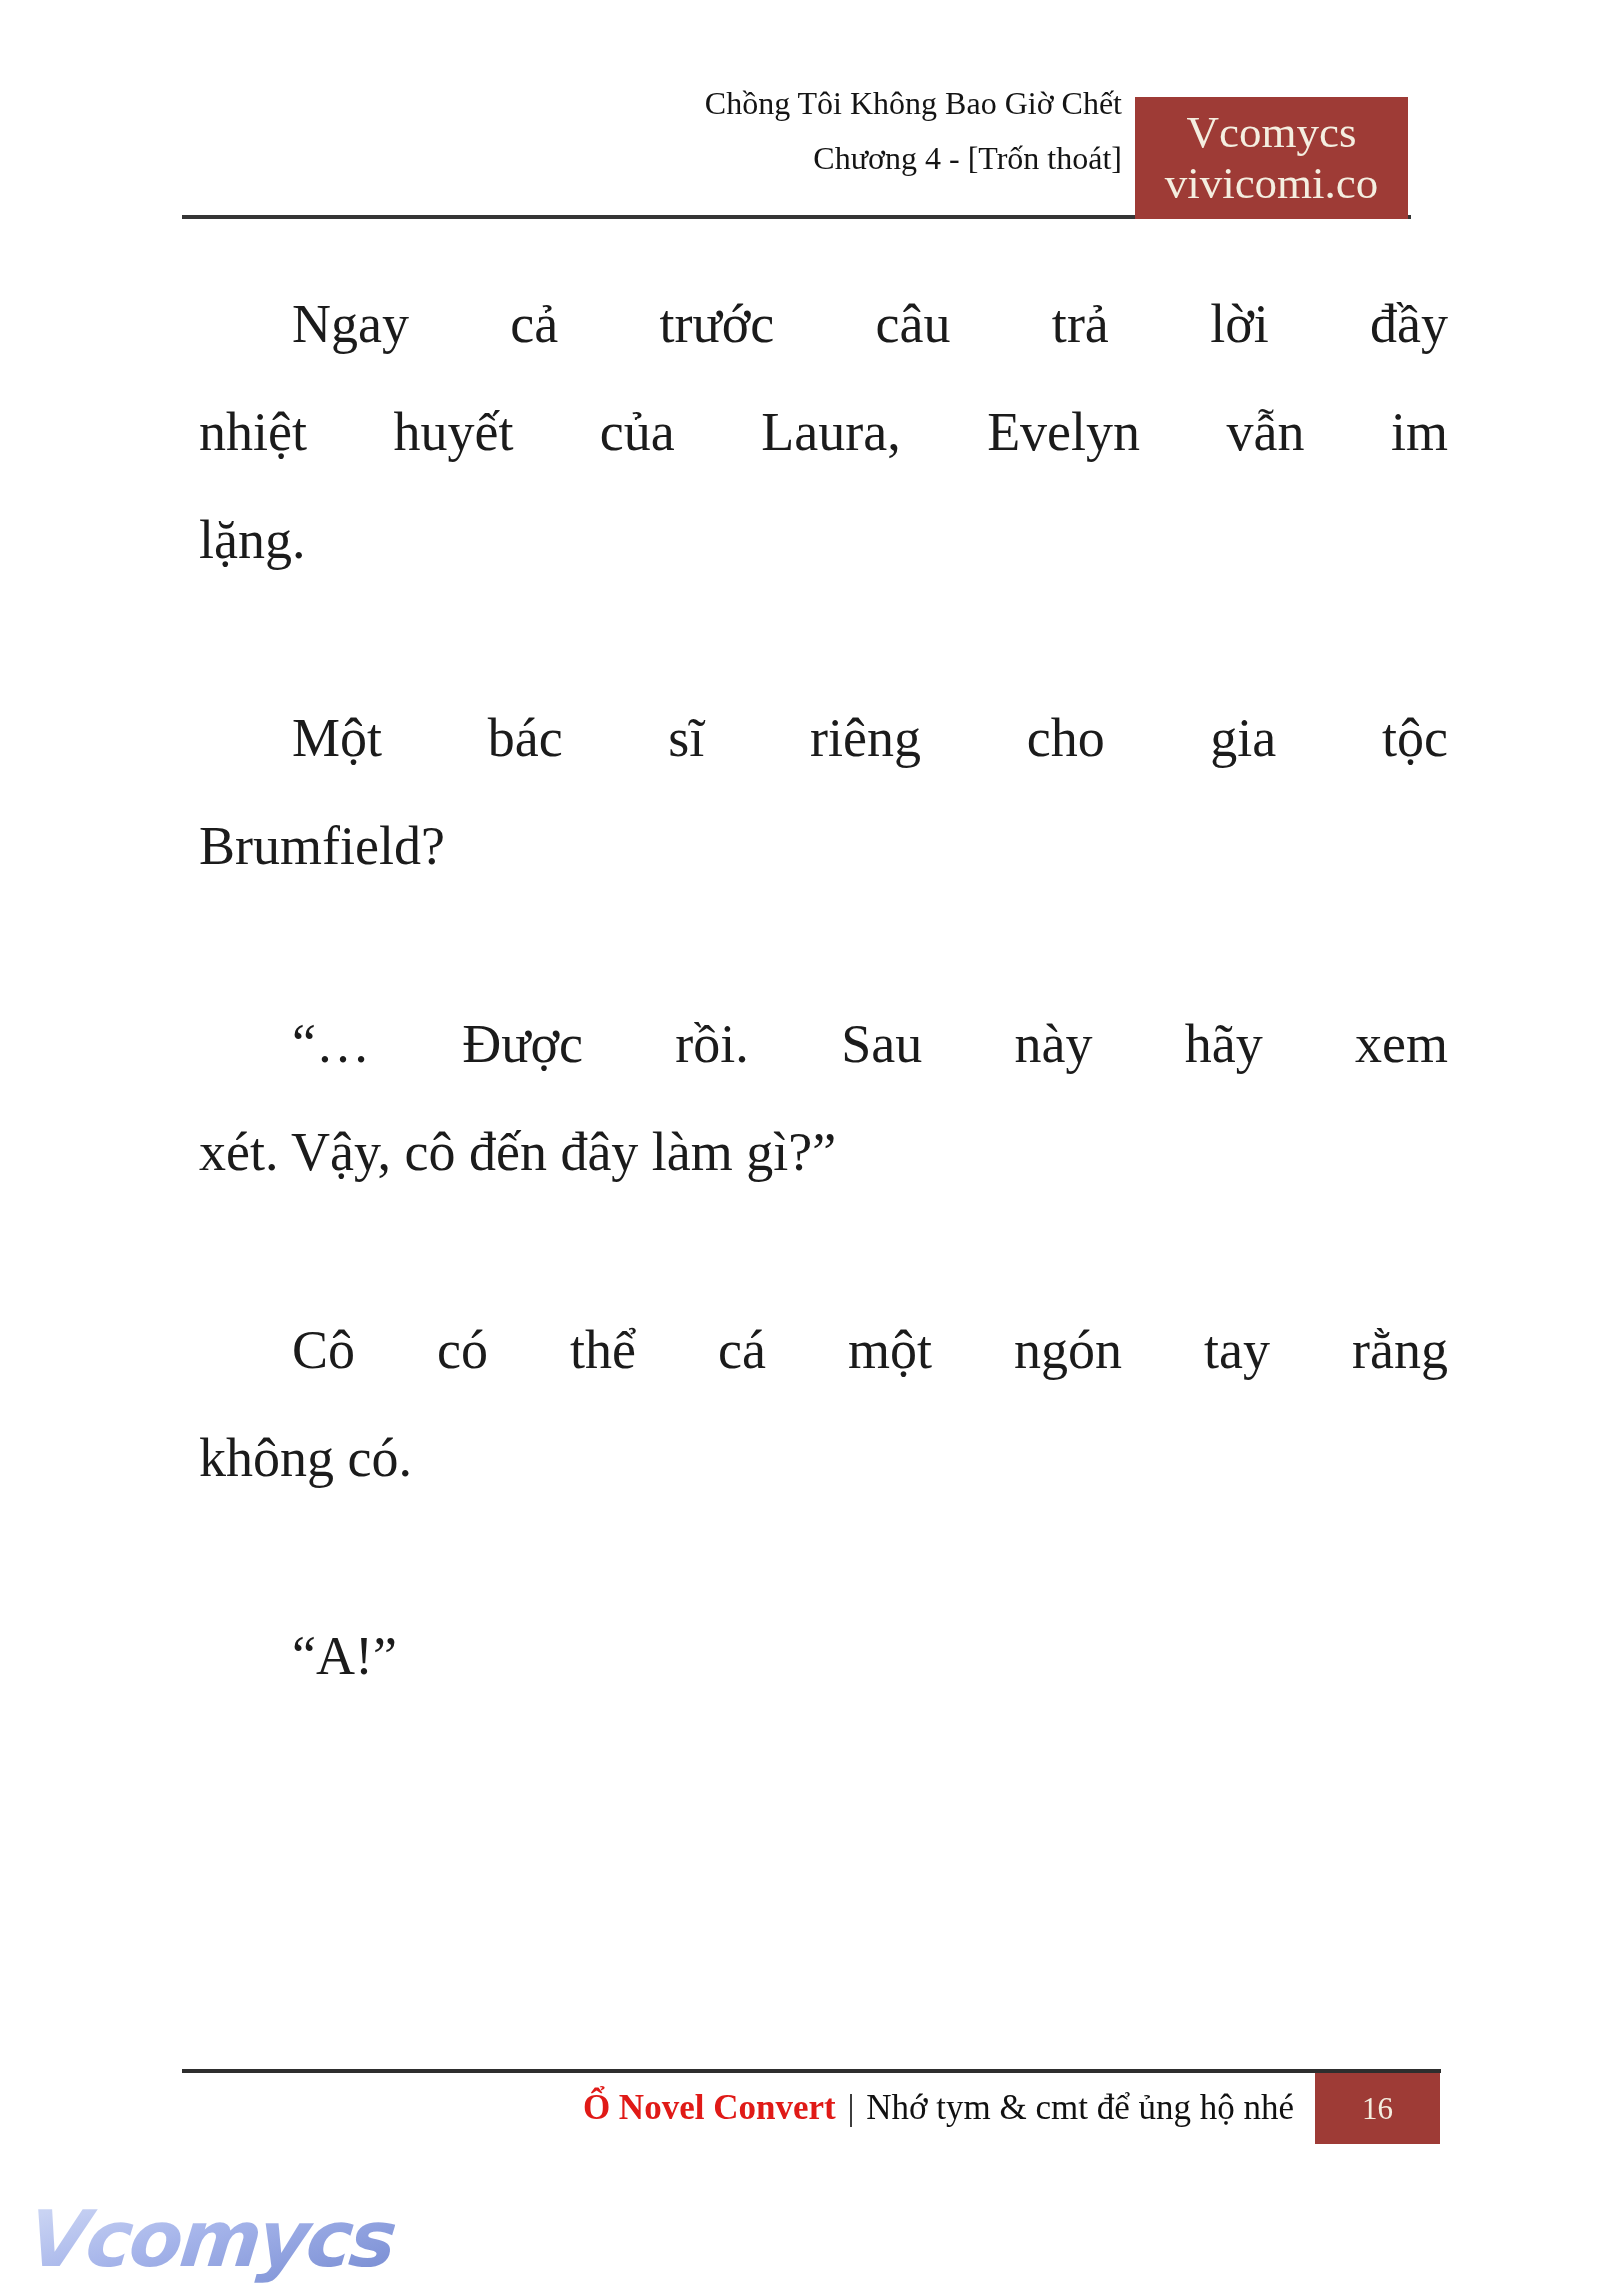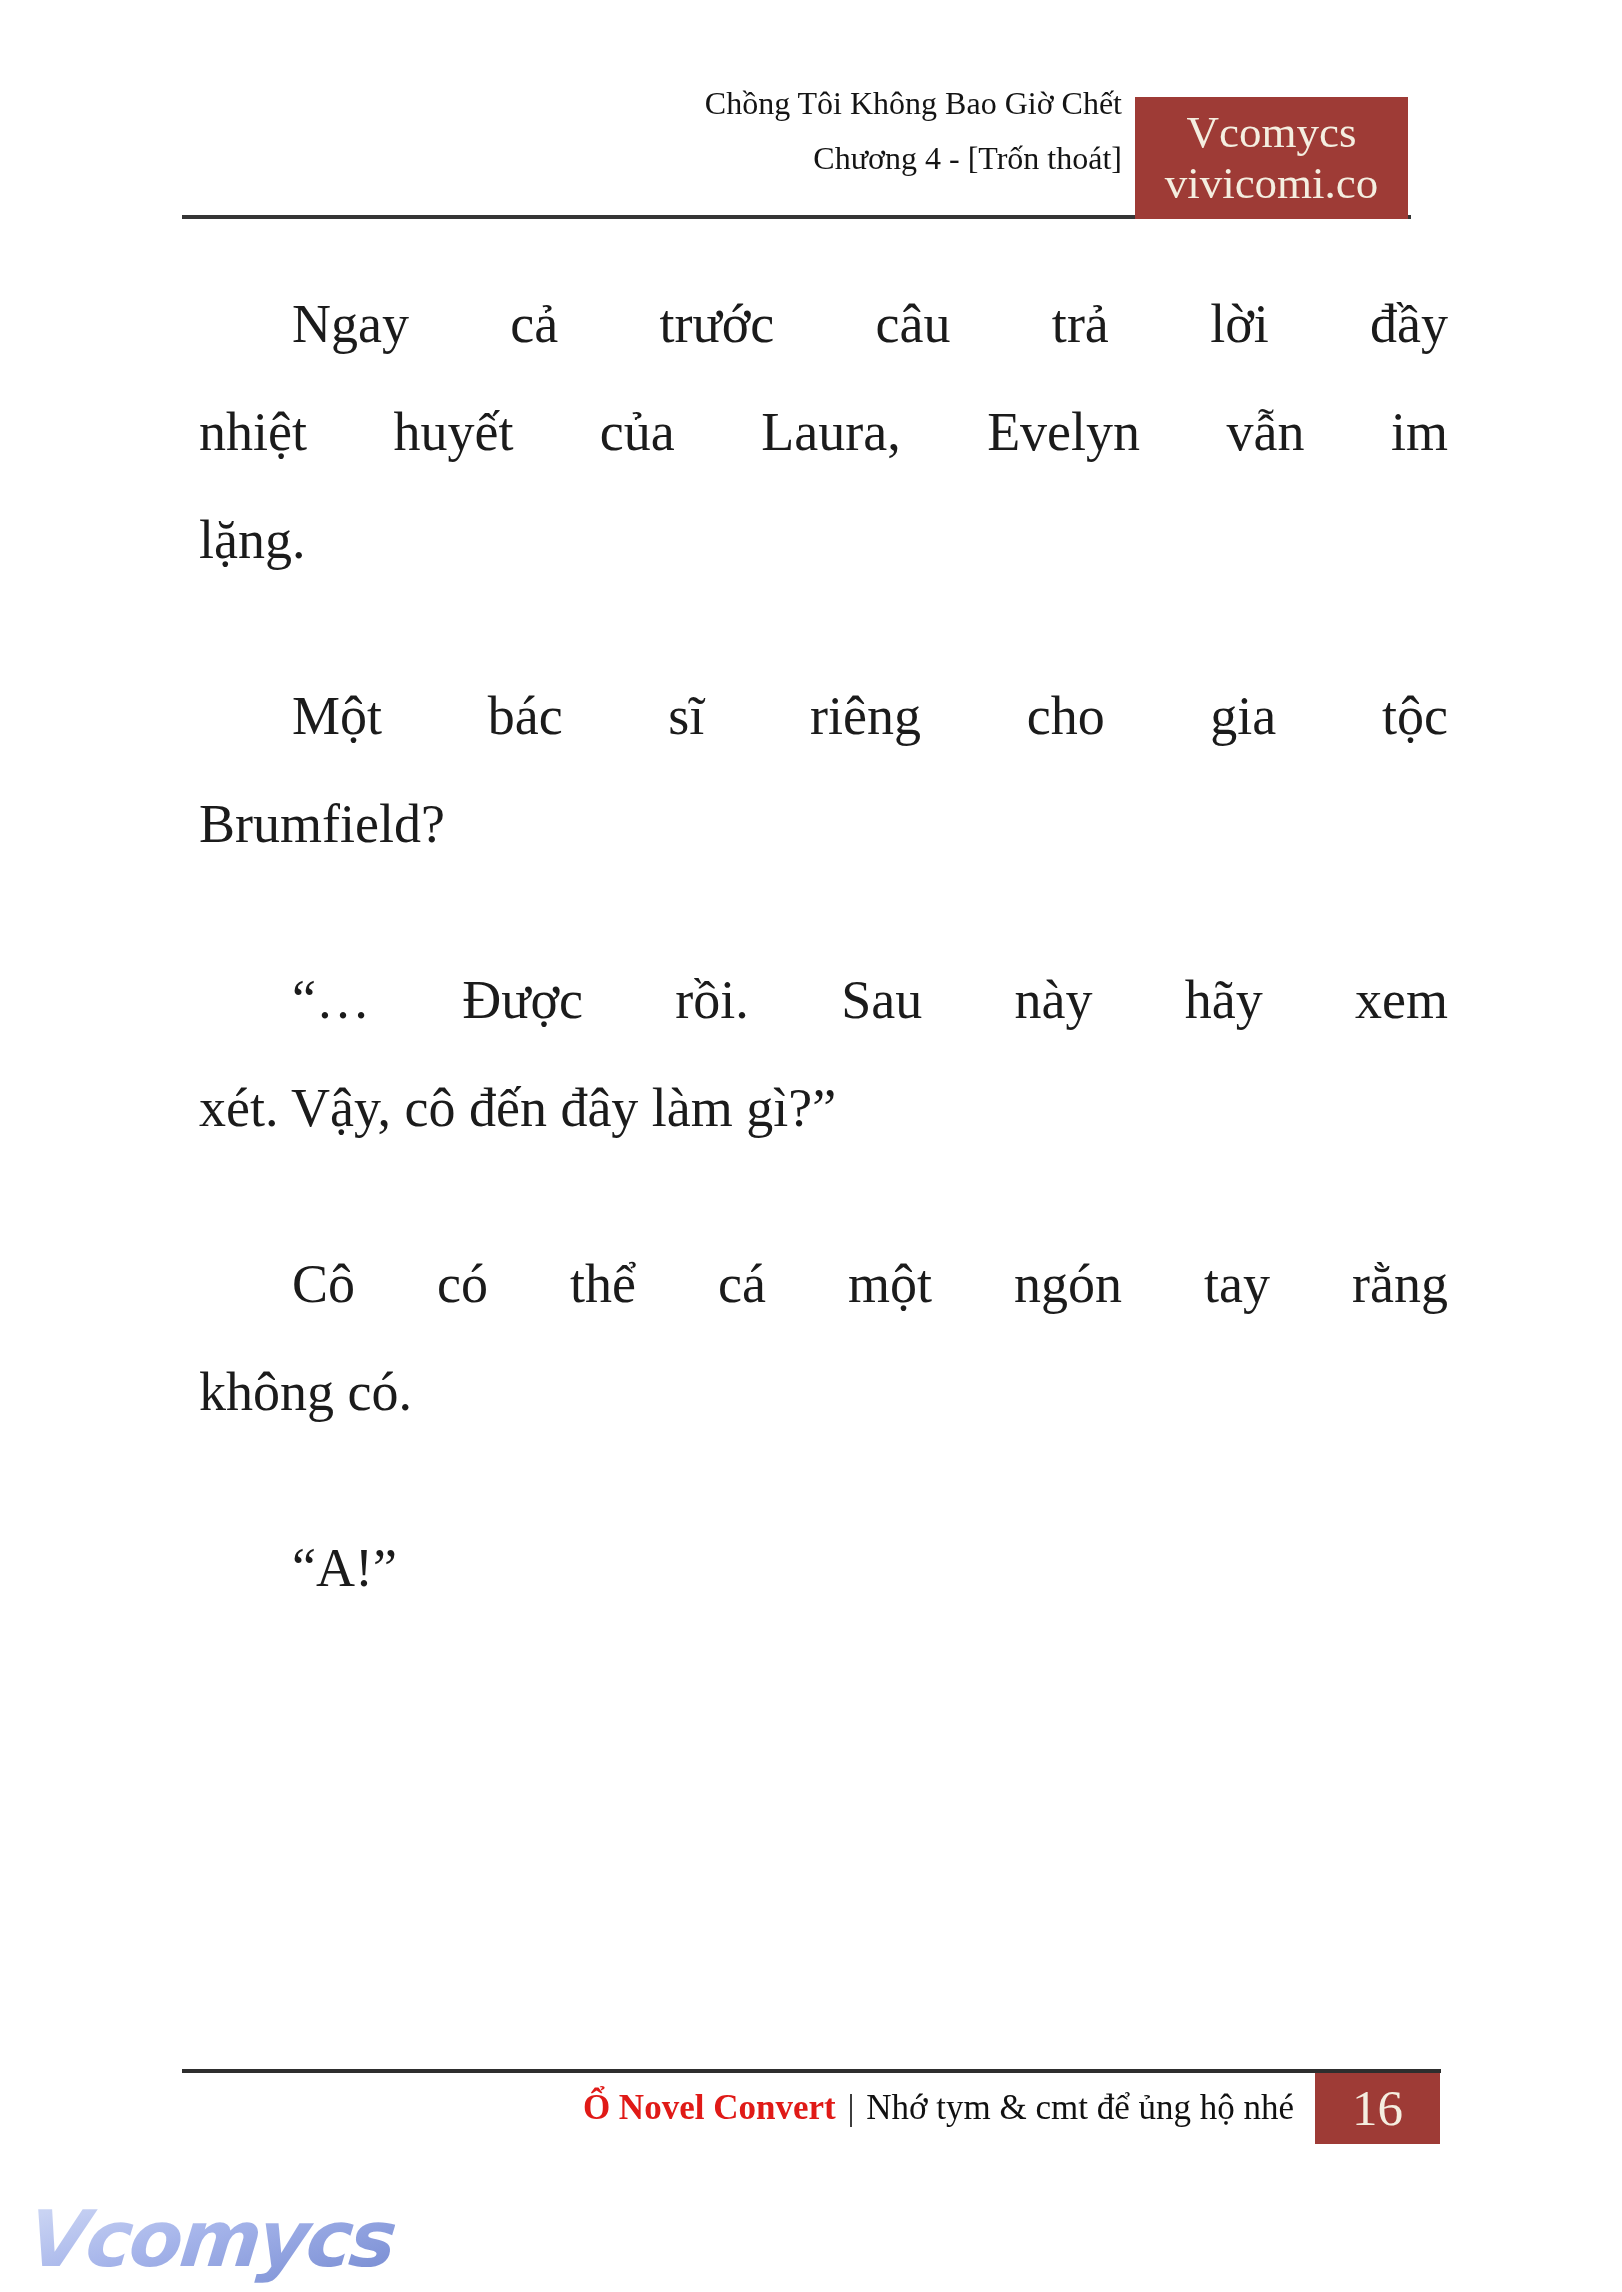--- a/index.html
+++ b/index.html
@@ -52,21 +52,21 @@
   
   .content {
     position: absolute;
     left: 199px;
     top: 270px;
     width: 1249px;
     font-size: 54px;
     line-height: 108px;
     color: #1b1b1b;
   }
-  .para + .para { margin-top: 68px; }
+  .para + .para { margin-top: 90px; }
   .para .line { text-align: justify; text-align-last: justify; }
   .para .line.last { text-align-last: left; }
   .para .line.first { text-indent: 93px; }
 
   
   .footer-rule {
     position: absolute;
     left: 182px;
     top: 2069px;
     width: 1259px;
@@ -90,21 +90,21 @@
   }
   .footer-sep { padding: 0 11.8px; color: #222222; }
   .page-num-box {
     position: absolute;
     left: 1315px;
     top: 2073px;
     width: 125px;
     height: 71px;
     background: var(--accent-red, #9e3b36);
     color: #f4eee0;
-    font-size: 51px;
+    font-size: 31px;
     line-height: 71px;
     text-align: center;
     z-index: 2;
   }
 
   
   .watermark {
     position: absolute;
     left: 29px;
     top: 2194px;

